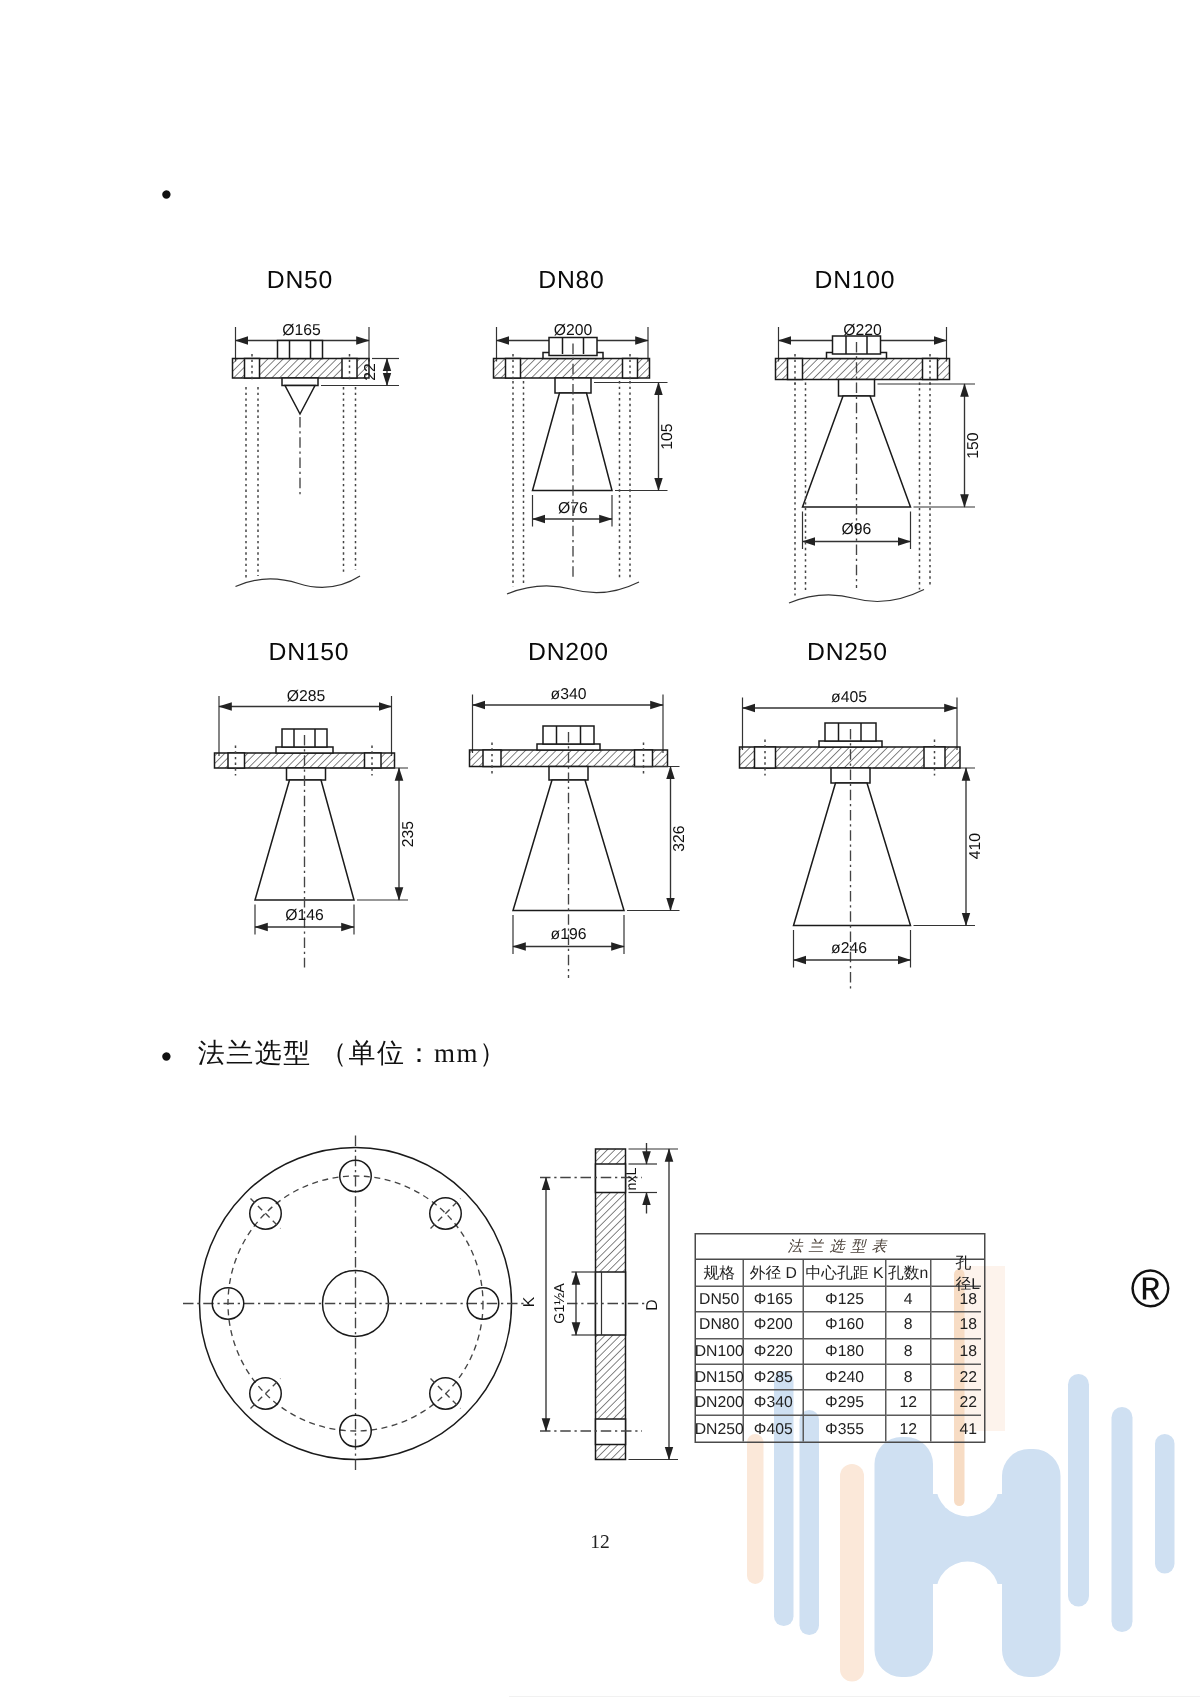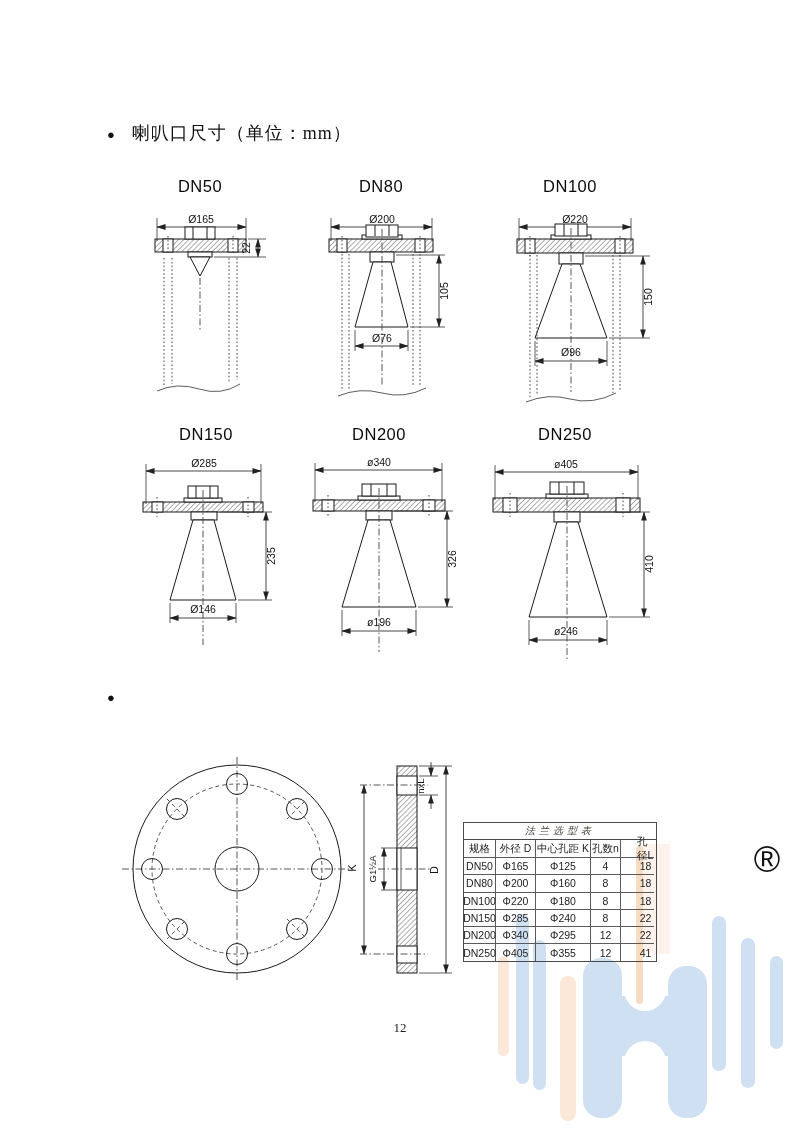--- a/index.html
+++ b/index.html
@@ -74,21 +74,20 @@
         <line x1="0" y1="0" x2="0" y2="3.6" stroke="#4a4a4a" stroke-width="0.9"></line>
       </pattern>
       <marker id="arr" viewBox="0 0 10 10" refX="9.5" refY="5" markerWidth="10" markerHeight="10" orient="auto-start-reverse">
         <path d="M0,1.8 L10,5 L0,8.2 z" fill="#222"></path>
       </marker>
     </defs>
   </svg>
 
   <div class="sec-title" style="left:107px;top:121px;">
     <span class="bullet">●</span>
-    <span>喇叭口尺寸（单位：mm）</span>
   </div>
 
   <svg class="layer" width="800" height="1131" viewBox="0 0 800 1131">
 
     <g>
       <text class="dntitle" x="200" y="192" text-anchor="middle">DN50</text>
       <line class="thin" x1="157" y1="218" x2="157" y2="241"></line>
       <line class="thin" x1="246" y1="218" x2="246" y2="241"></line>
       <line class="dim" x1="157" y1="227" x2="246" y2="227" marker-start="url(#arr)" marker-end="url(#arr)"></line>
       <text class="dimtxt" x="201" y="223" text-anchor="middle">Ø165</text>
@@ -315,20 +314,21 @@
 
       <line class="thin" x1="419" y1="766" x2="452" y2="766"></line>
       <line class="thin" x1="419" y1="973" x2="452" y2="973"></line>
       <line class="dim" x1="446" y1="766" x2="446" y2="973" marker-start="url(#arr)" marker-end="url(#arr)"></line>
       <text class="dimtxt" x="438" y="870" text-anchor="middle" transform="rotate(-90 438 870)">D</text>
     </g>
   </svg>
 
   <div class="sec-title" style="left:107px;top:690px;">
     <span class="bullet">●</span>
+    <span>法兰选型 （单位：mm）</span>
   </div>
 
   <div class="ftable">
     <div class="ft-title">法兰选型表</div>
     <div class="ft-grid">
       <div class="ft-cell hdr">规格</div>
       <div class="ft-cell hdr">外径 D</div>
       <div class="ft-cell hdr">中心孔距 K</div>
       <div class="ft-cell hdr">孔数n</div>
       <div class="ft-cell hdr c5">孔径L</div>

